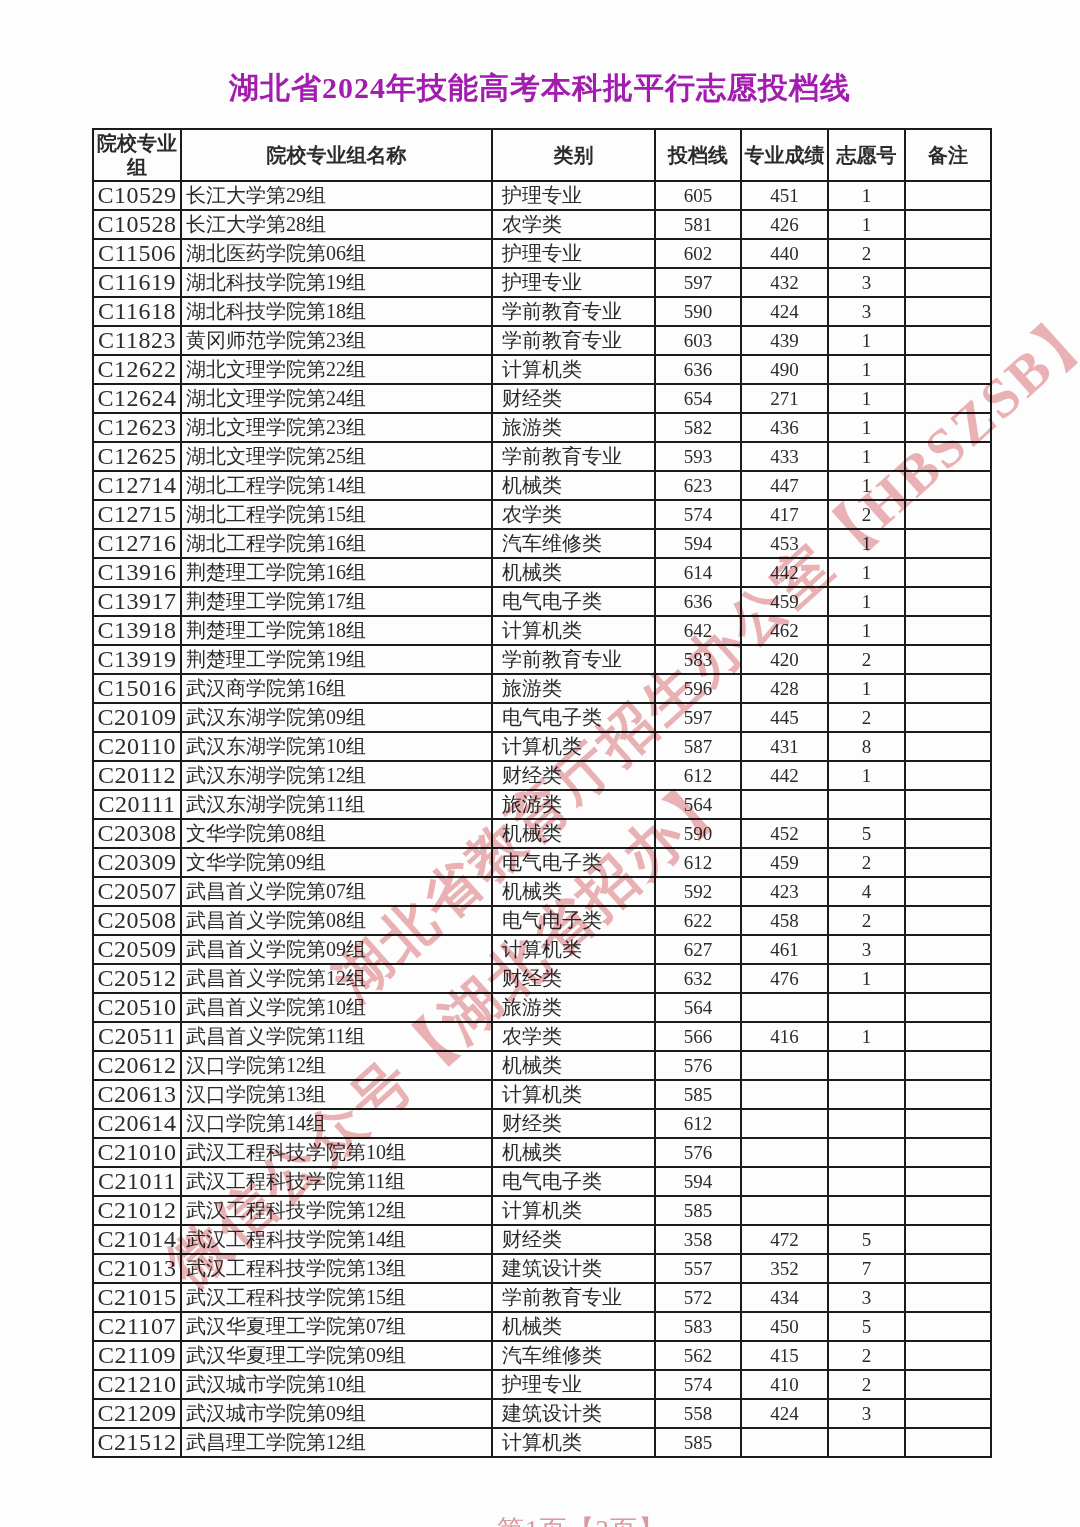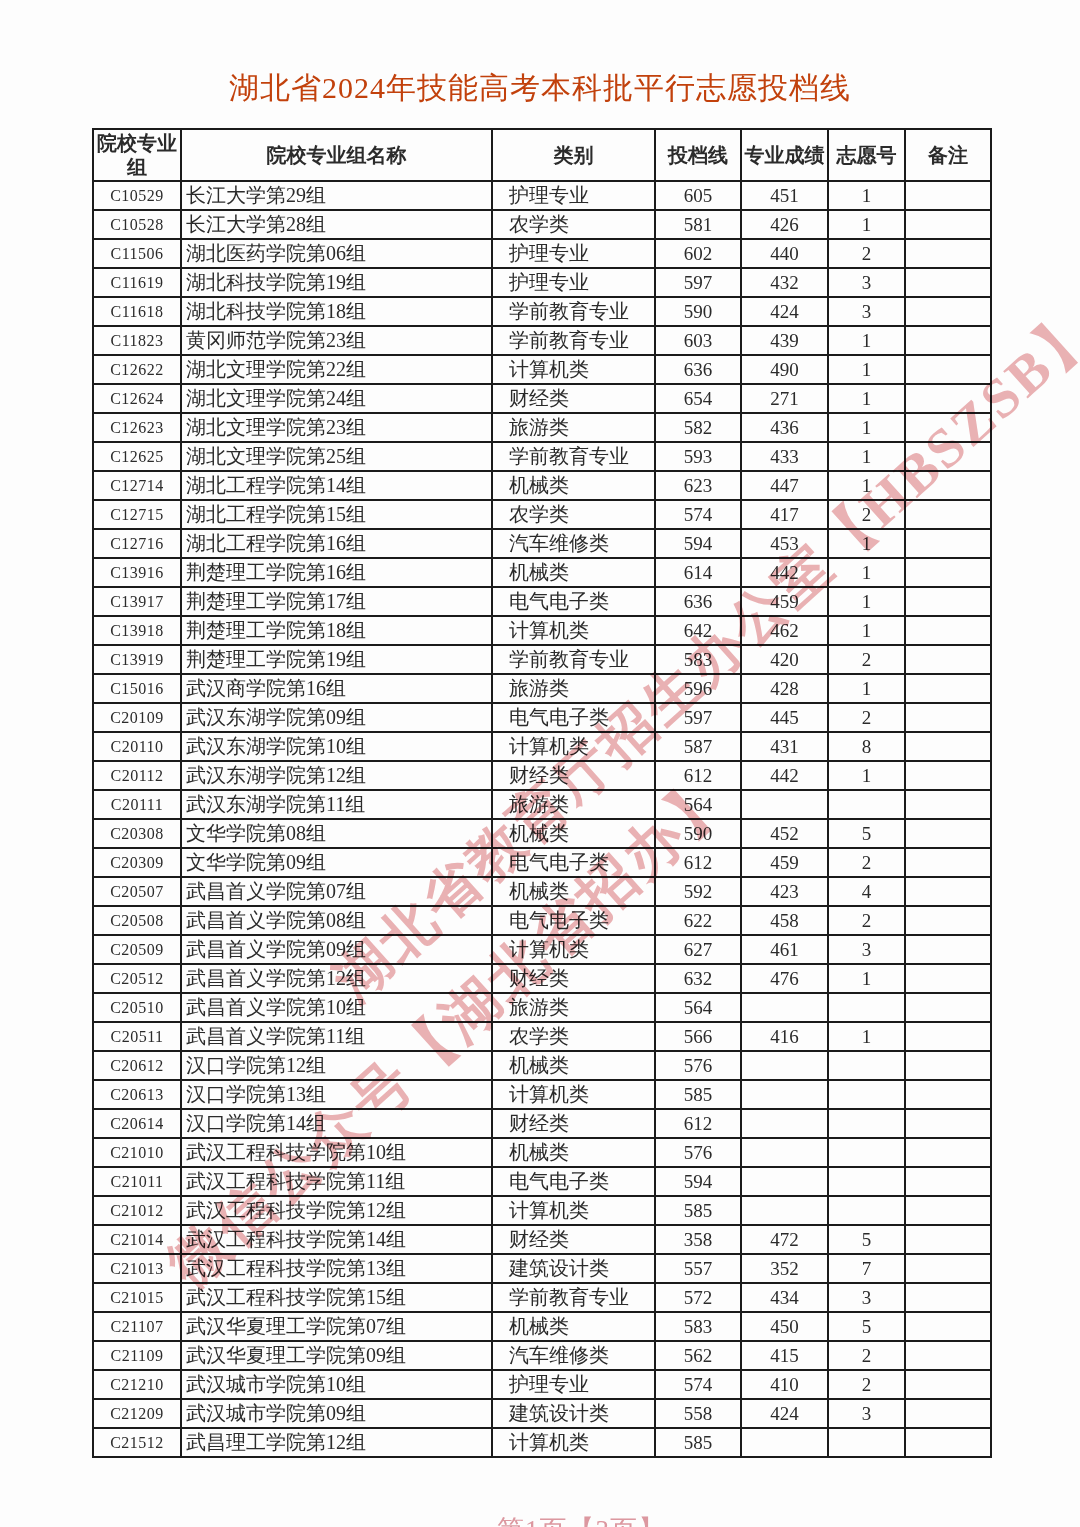--- a/index.html
+++ b/index.html
@@ -10,23 +10,23 @@
     overflow:hidden;
     font-family:"Liberation Serif", serif;
     color:#2b2b2b;
   }
   .title{
     position:absolute;
     top:68px;left:0;width:100%;
     margin:0;
     text-align:center;
     font-size:30px;
-    font-weight:normal;
+    font-weight:bold;
     letter-spacing:1px;
-    color:#c2410c;
+    color:#a21caf;
   }
   table.grid{
     position:absolute;
     left:92px;top:128px;
     width:898px;
     border-collapse:collapse;
     table-layout:fixed;
   }
   .grid th,.grid td{
     border:2px solid #1b1b1b;
@@ -42,23 +42,23 @@
     vertical-align:middle;
     line-height:1.2;
     white-space:normal;
   }
   .grid td{
     height:26.7px;
     font-size:20px;
     vertical-align:middle;
   }
   
-  .grid td:nth-child(1){text-align:center;font-size:16px;letter-spacing:0.5px;}
+  .grid td:nth-child(1){text-align:center;font-size:24px;letter-spacing:0.5px;}
   .grid td:nth-child(2){text-align:left;padding-left:4px;}
-  .grid td:nth-child(3){text-align:left;padding-left:16px;}
+  .grid td:nth-child(3){text-align:left;padding-left:9px;}
   .grid td:nth-child(4),
   .grid td:nth-child(5),
   .grid td:nth-child(6){text-align:center;font-size:19px;}
   .watermark{
     position:absolute;
     z-index:5;
     pointer-events:none;
     font-weight:bold;
     color:rgba(207,73,78,0.42);
     mix-blend-mode:multiply;

